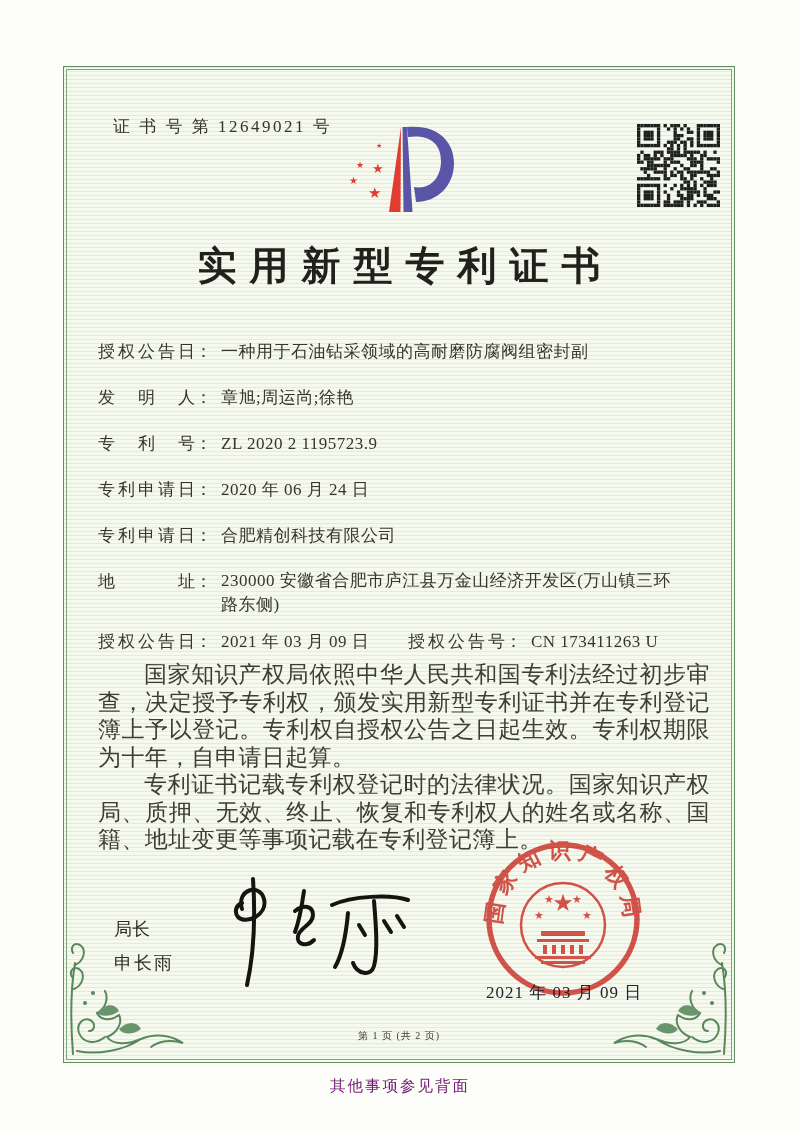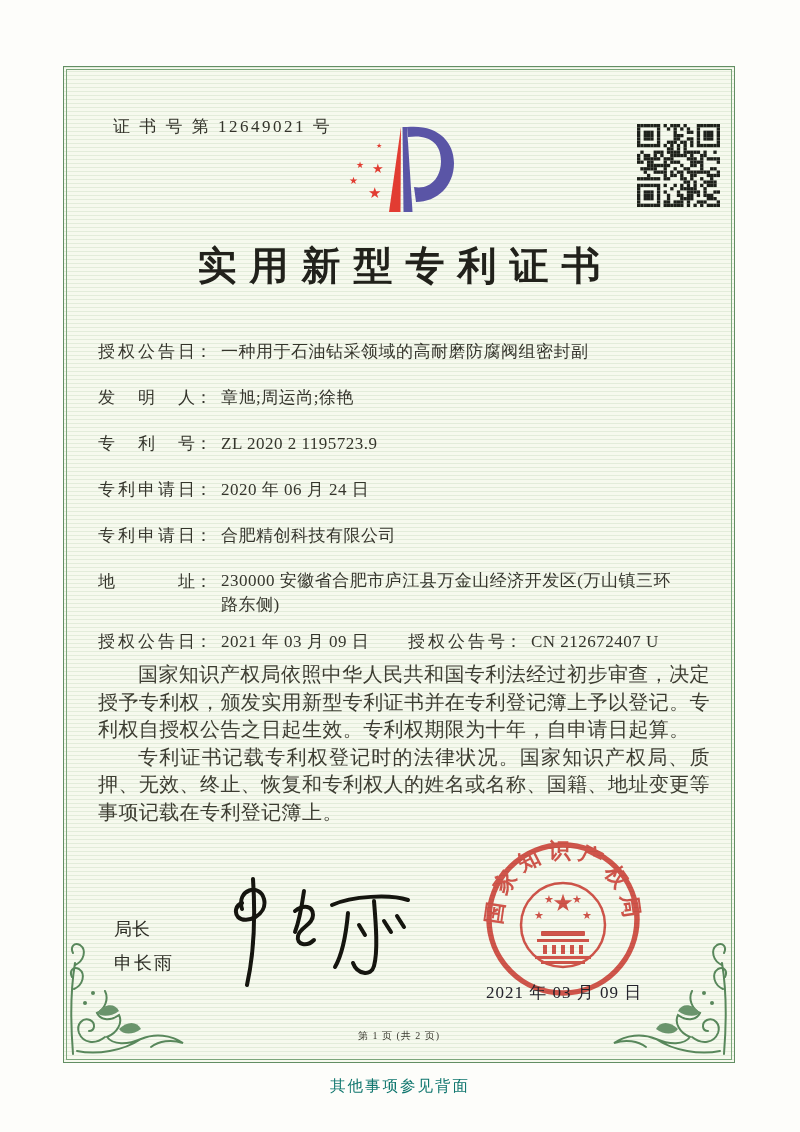--- a/index.html
+++ b/index.html
@@ -34,35 +34,35 @@
     display:inline-block;width:97px;text-align:justify;text-align-last:justify;
     vertical-align:top;
   }
   .colon{margin-right:9px;vertical-align:top;}
   .fvalue{vertical-align:top;letter-spacing:0.5px;}
   .fvalue-address{display:inline-block;width:464px;white-space:normal;line-height:24px;}
   .frow-address{margin-bottom:12px;}
   .fvalue-date{display:inline-block;width:187px;}
   .body-text{
     position:absolute;left:34px;top:594px;width:612px;
-    font-size:20px;line-height:27.5px;color:#3d3d32;text-align:justify;letter-spacing:0.4px;
+    font-size:23px;line-height:27.5px;color:#3d3d32;text-align:justify;letter-spacing:0.4px;
   }
   .body-text p{margin:0;text-indent:2em;}
   .sig-title{position:absolute;left:50px;top:850px;font-size:18px;color:#2e2e26;}
   .sig-name{position:absolute;left:50px;top:884px;font-size:18px;color:#2e2e26;letter-spacing:2px;}
   .sig-svg{position:absolute;left:132px;top:808px;width:230px;height:115px;}
   .seal{position:absolute;left:419px;top:772px;width:160px;height:160px;mix-blend-mode:multiply;}
   .seal-date{
     position:absolute;left:405px;top:914px;width:190px;text-align:center;
     font-size:17px;letter-spacing:1px;color:#23232b;
   }
   .page-info{position:absolute;left:0;right:0;top:962px;text-align:center;font-size:10px;color:#3a3a30;letter-spacing:1px;}
   .back-note{
     position:absolute;left:0;right:0;top:1076px;text-align:center;
-    font-size:15.5px;color:#0f766e;letter-spacing:2px;
+    font-size:15.5px;color:#701a75;letter-spacing:2px;
     font-family:"Liberation Serif","DejaVu Serif",serif;
   }
   .flourish{position:absolute;width:120px;height:126px;}
   .flourish-left{left:3px;top:866px;}
   .flourish-right{left:546px;top:866px;transform:scaleX(-1);}
 </style>
 </head>
 <body>
 
 <div class="page">
@@ -454,21 +454,21 @@
       <div class="frow">
         <span class="flabel">专利申请日</span><span class="colon">：</span><span class="fvalue">2020 年 06 月 24 日</span>
       </div>
       <div class="frow">
         <span class="flabel">专利申请日</span><span class="colon">：</span><span class="fvalue">合肥精创科技有限公司</span>
       </div>
       <div class="frow frow-address">
         <span class="flabel">地址</span><span class="colon">：</span><span class="fvalue fvalue-address">230000 安徽省合肥市庐江县万金山经济开发区(万山镇三环路东侧)</span>
       </div>
       <div class="frow">
-        <span class="flabel">授权公告日</span><span class="colon">：</span><span class="fvalue fvalue-date">2021 年 03 月 09 日</span><span class="flabel">授权公告号</span><span class="colon">：</span><span class="fvalue">CN 212672407 U</span>
+        <span class="flabel">授权公告日</span><span class="colon">：</span><span class="fvalue fvalue-date">2021 年 03 月 09 日</span><span class="flabel">授权公告号</span><span class="colon">：</span><span class="fvalue">CN 173411263 U</span>
       </div>
     </div>
 
     <div class="body-text">
       <p>国家知识产权局依照中华人民共和国专利法经过初步审查，决定授予专利权，颁发实用新型专利证书并在专利登记簿上予以登记。专利权自授权公告之日起生效。专利权期限为十年，自申请日起算。</p>
       <p>专利证书记载专利权登记时的法律状况。国家知识产权局、质押、无效、终止、恢复和专利权人的姓名或名称、国籍、地址变更等事项记载在专利登记簿上。</p>
     </div>
 
     <div class="sig-title">局长</div>
     <div class="sig-name">申长雨</div>

